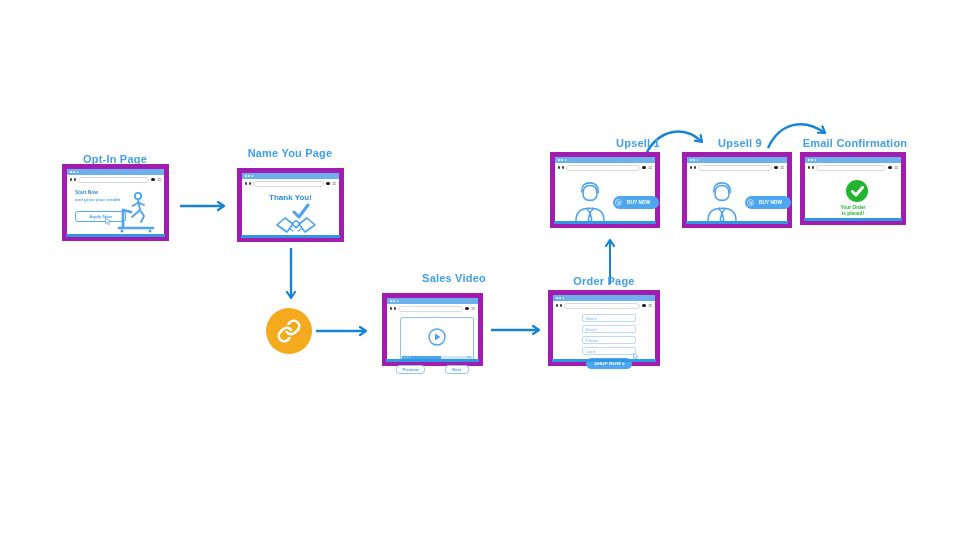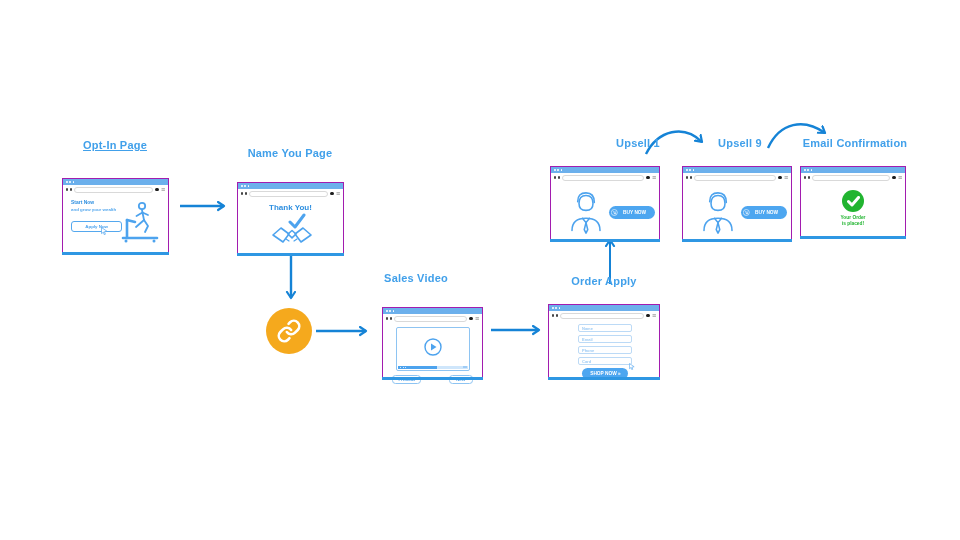--- a/index.html
+++ b/index.html
@@ -7,21 +7,21 @@
     position:relative; width:960px; height:540px; background:#ffffff;
     font-family:"Liberation Sans", sans-serif; overflow:hidden;
   }
   
   .node-title {
     position:absolute; transform:translateX(-50%);
     font-size:11px; font-weight:700; letter-spacing:.2px;
     color:#41a0ea; white-space:nowrap;
   }
   
-  .window { position:absolute; background:#fff; border:1px solid #a21caf; box-sizing:border-box;margin-top:14px; }
+  .window { position:absolute; background:#fff; border:5px solid #a21caf; box-sizing:border-box; }
   .titlebar { height:6px; background:#6cb0ec; display:flex; align-items:center; gap:1.5px; padding-left:3px; }
   .titlebar i { width:1.8px; height:1.8px; border-radius:50%; background:#fff; }
   .toolbar { height:9px; display:flex; align-items:center; gap:2px; padding:0 3px; }
   .nav-dot { width:2.2px; height:2.2px; border-radius:50%; background:#444; flex:0 0 auto; }
   .urlbar { flex:1; height:4px; border:1px solid #d9d9d9; border-radius:3px; background:#fff; }
   .profile-dot { width:3.5px; height:3.5px; border-radius:50%; background:#1d1d1d; flex:0 0 auto; }
   .menu-glyph { font-size:7px; line-height:7px; color:#777; flex:0 0 auto; }
   .content { position:absolute; left:0; right:0; top:15px; bottom:3px; }
   .bottombar { position:absolute; left:-1px; right:-1px; bottom:-1px; height:3px; background:#2f97e3; }
   
@@ -82,24 +82,24 @@
     </defs>
     <path d="M180,206 L224,206" fill="none" stroke="#1583d6" stroke-width="2.4" marker-end="url(#ah)"></path>
     <path d="M291,248 L291,298" fill="none" stroke="#1583d6" stroke-width="2.4" marker-end="url(#ah)"></path>
     <path d="M316,331 L366,331" fill="none" stroke="#1583d6" stroke-width="2.4" marker-end="url(#ah)"></path>
     <path d="M491,330 L539,330" fill="none" stroke="#1583d6" stroke-width="2.4" marker-end="url(#ah)"></path>
     <path d="M610,284 L610,240" fill="none" stroke="#1583d6" stroke-width="2" marker-end="url(#ah)"></path>
     <path d="M646,154 C658,130 684,124 702,142" fill="none" stroke="#1583d6" stroke-width="2.4" marker-end="url(#ah)"></path>
     <path d="M768,148 C780,122 804,118 825,133" fill="none" stroke="#1583d6" stroke-width="2.4" marker-end="url(#ah)"></path>
   </svg>
 
-  <div class="node-title" style="left:115px; top:139px;text-decoration:underline;">Opt-In Page</div>
+  <div class="node-title" style="left:115px; top:153px;">Opt-In Page</div>
   <div class="node-title" style="left:290px; top:147px;">Name You Page</div>
-  <div class="node-title" style="left:416px; top:272px;">Sales Video</div>
-  <div class="node-title" style="left:604px; top:275px;">Order Apply</div>
+  <div class="node-title" style="left:454px; top:272px;">Sales Video</div>
+  <div class="node-title" style="left:604px; top:275px;">Order Page</div>
   <div class="node-title" style="left:610px; top:137px;margin-left:28px;">Upsell 1</div>
   <div class="node-title" style="left:740px; top:137px;">Upsell 9</div>
   <div class="node-title" style="left:855px; top:137px;">Email Confirmation</div>
 
   <div class="window" style="left:62px; top:164px; width:107px; height:77px;">
     <div class="titlebar">
         <i></i>
         <i></i>
         <i></i>
       </div>

